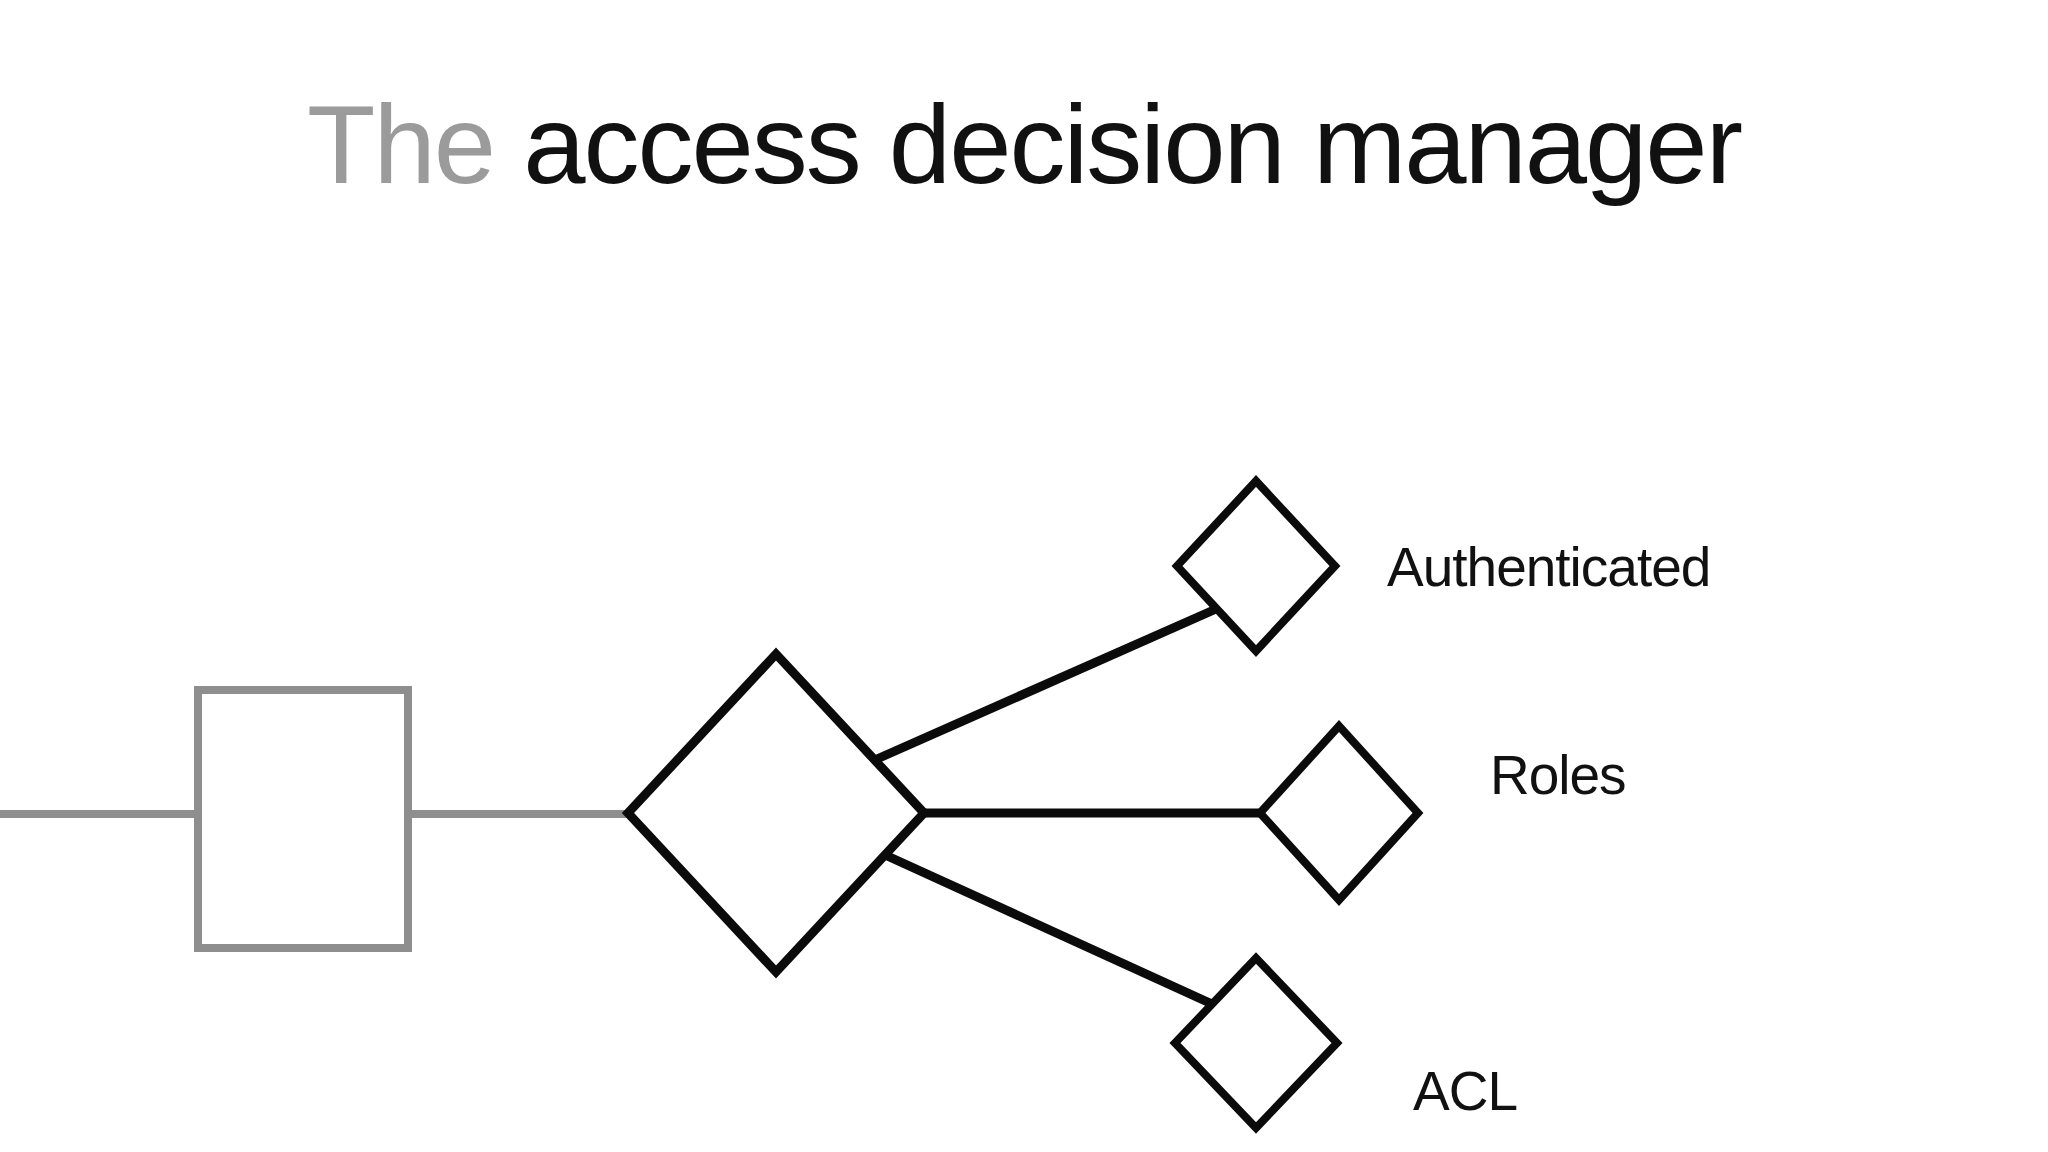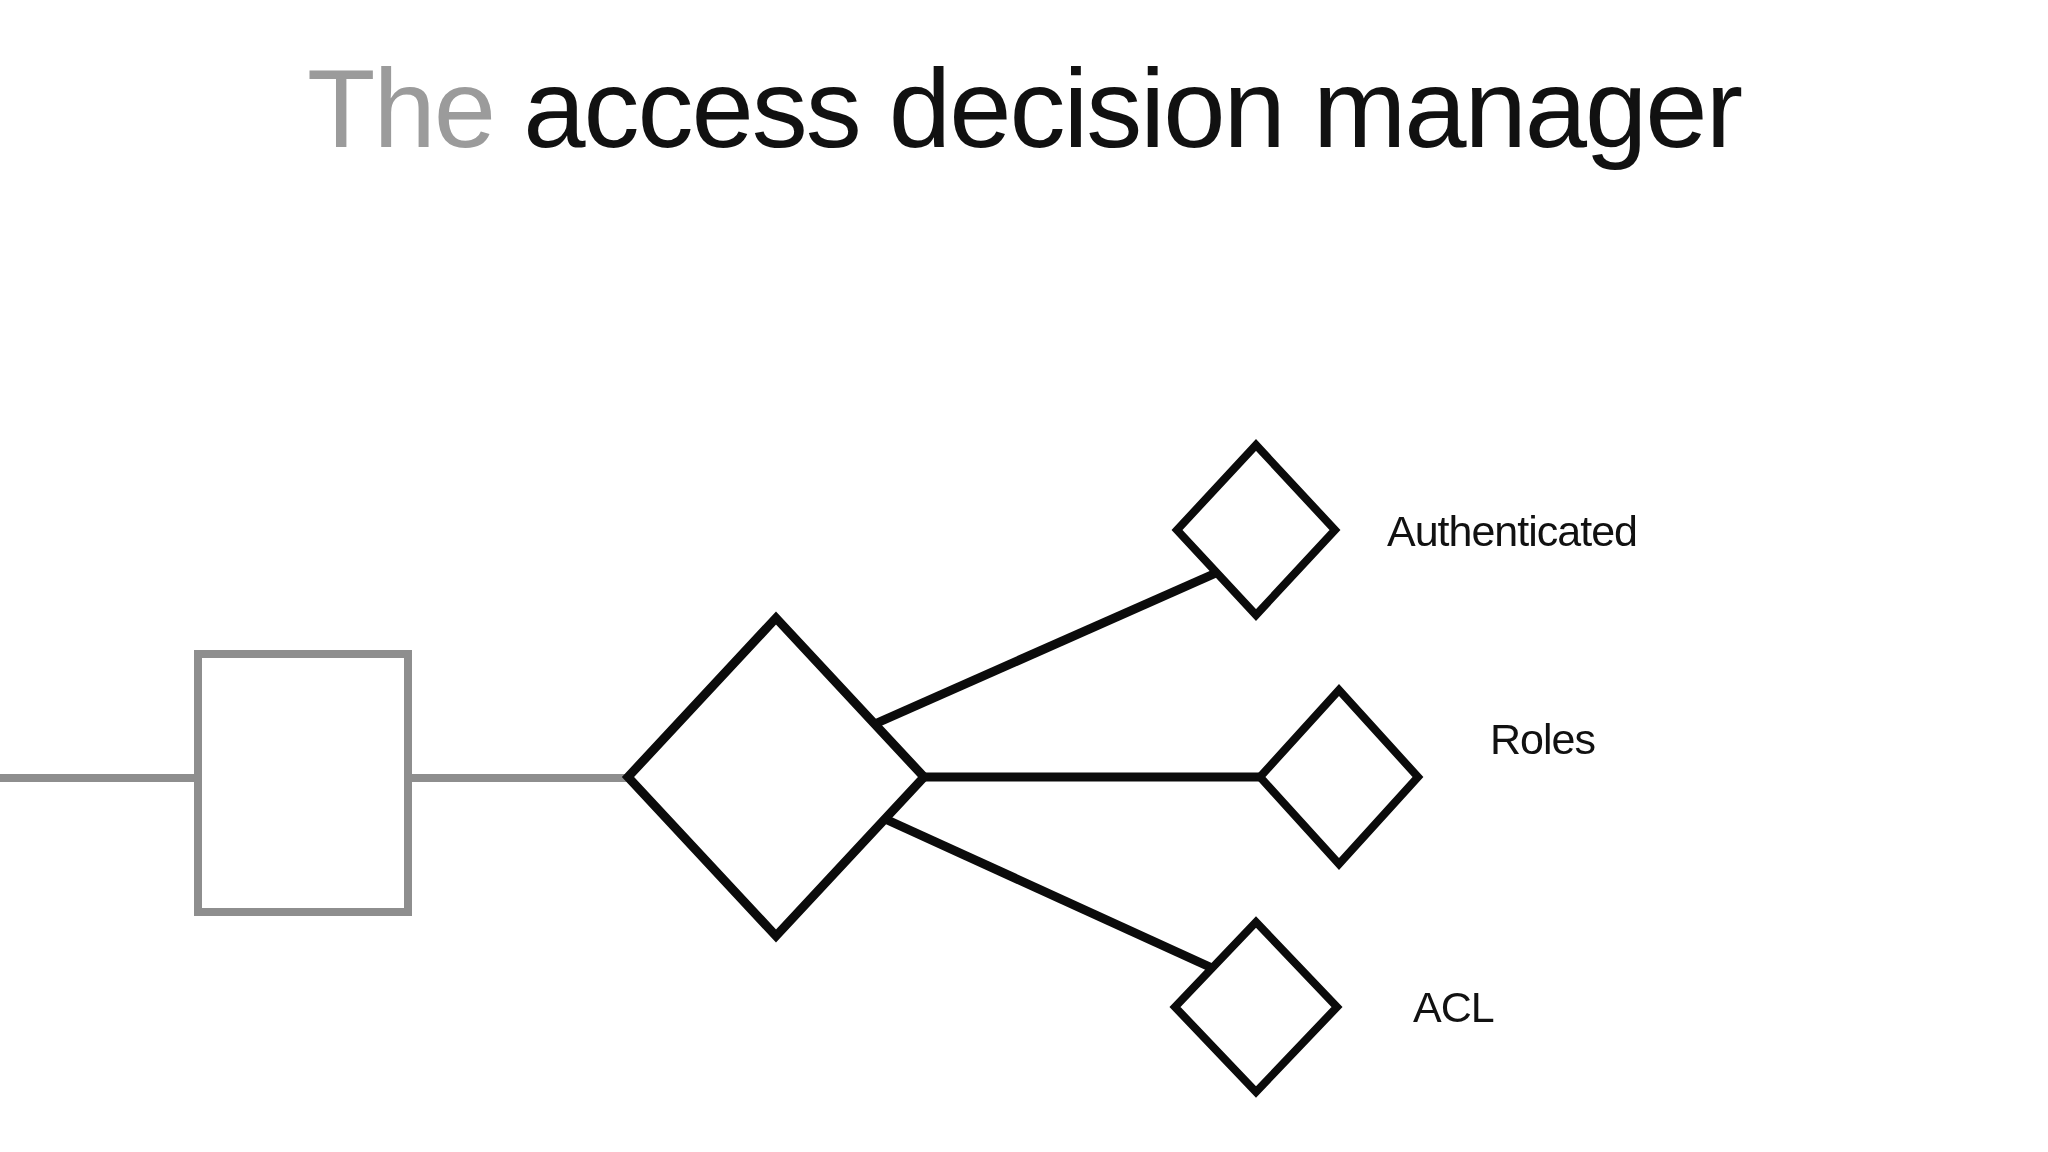--- a/index.html
+++ b/index.html
@@ -10,48 +10,48 @@
     --bg:#ffffff;
   }
   *{margin:0;padding:0;box-sizing:border-box;}
   html,body{width:2048px;height:1152px;}
   body{
     background:var(--bg);
     font-family:"Liberation Sans", sans-serif;
     overflow:hidden;
     position:relative;
   }
-  .slide{position:absolute;inset:0;background:var(--bg);}
+  .slide{position:absolute;inset:0;background:var(--bg);margin-top:36px;}
   .title{
     position:absolute;
     top:36px;left:0;right:0;
     text-align:center;
     font-size:112px;
     line-height:146px;
     letter-spacing:-2px;
     color:var(--text-black);
     white-space:nowrap;
   }
   .title .muted{color:var(--title-gray);}
   .diagram-svg{position:absolute;left:0;top:0;width:2048px;height:1152px;}
   .gray-stroke{stroke:var(--diagram-gray);fill:none;}
   .gray-box{stroke:var(--diagram-gray);fill:var(--bg);}
   .black-line{stroke:var(--line-black);fill:none;}
   .diamond{stroke:var(--line-black);fill:var(--bg);}
   .voter-label{
     position:absolute;
     transform:translateY(-52%);
-    font-size:43px;
+    font-size:55px;
     letter-spacing:-1px;
     color:var(--text-black);
     white-space:nowrap;
   }
   .label-authenticated{left:1387px;top:532px;}
   .label-roles{left:1490px;top:740px;}
-  .label-acl{left:1413px;top:1008px;}
+  .label-acl{left:1413px;top:1056px;}
 </style>
 </head>
 <body>
 
 <div class="slide">
 
   <div class="title">
     <div><span class="muted">The</span> <span>access decision manager</span></div>
   </div>
 

